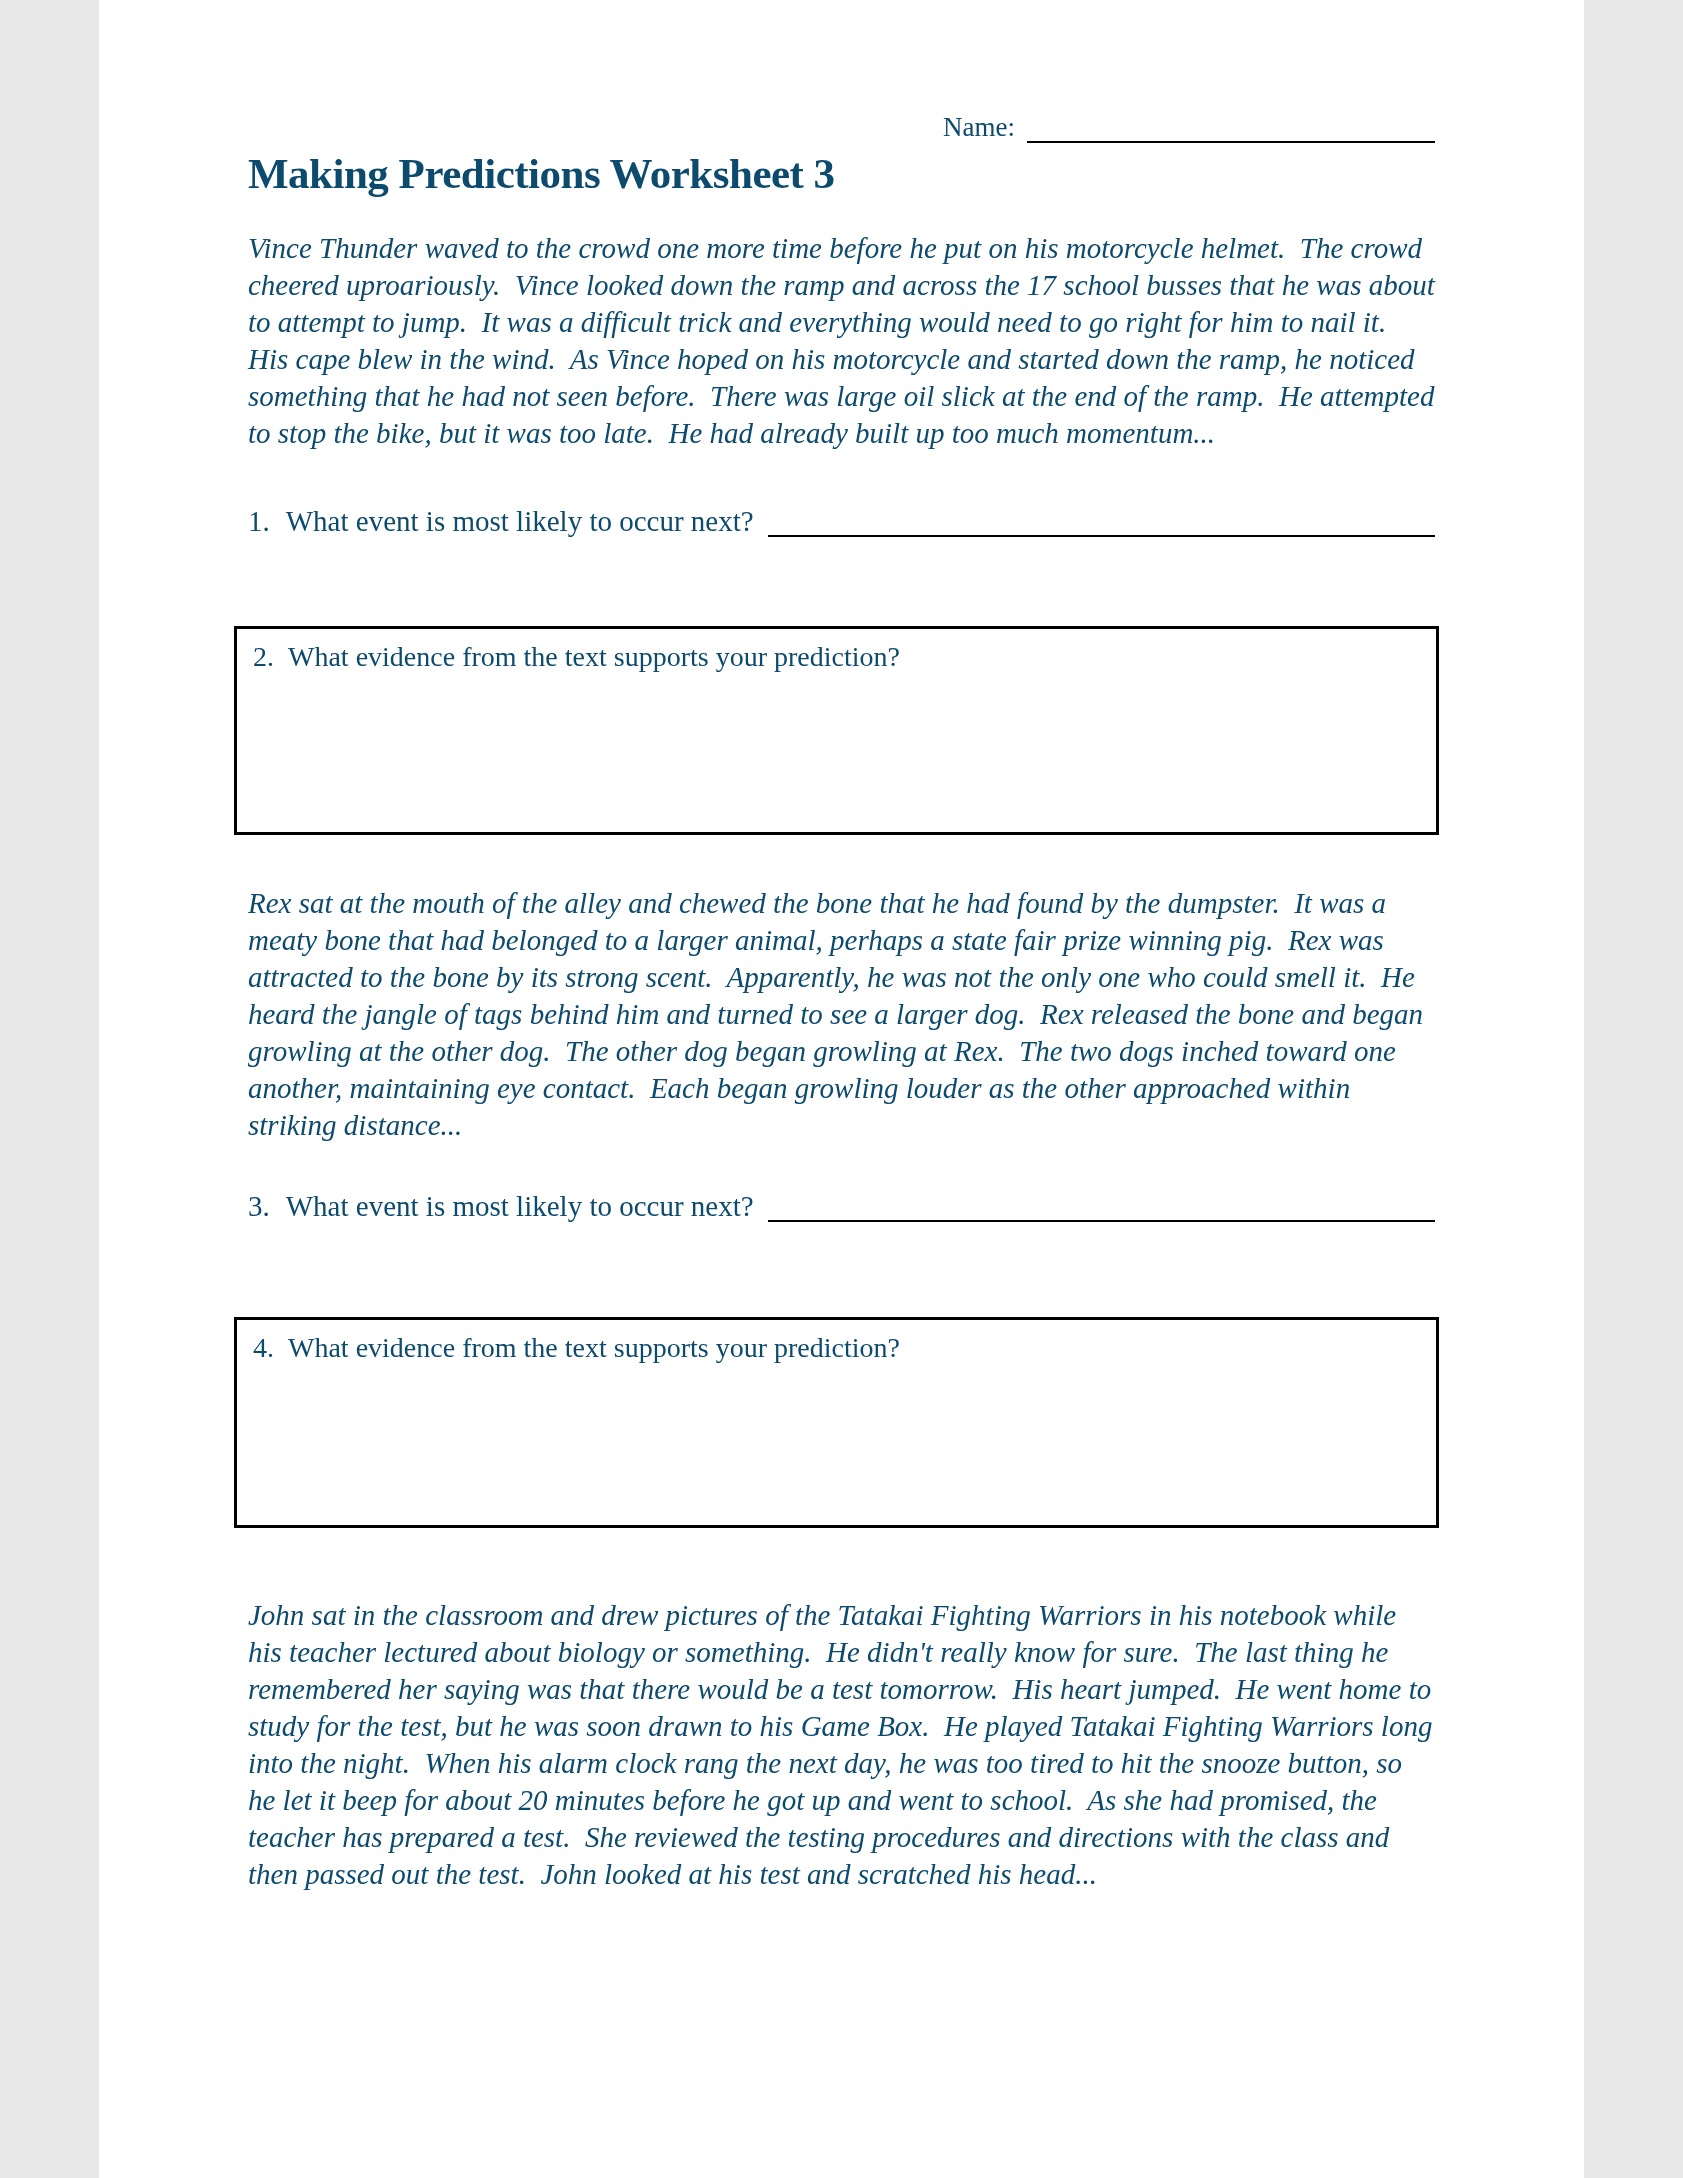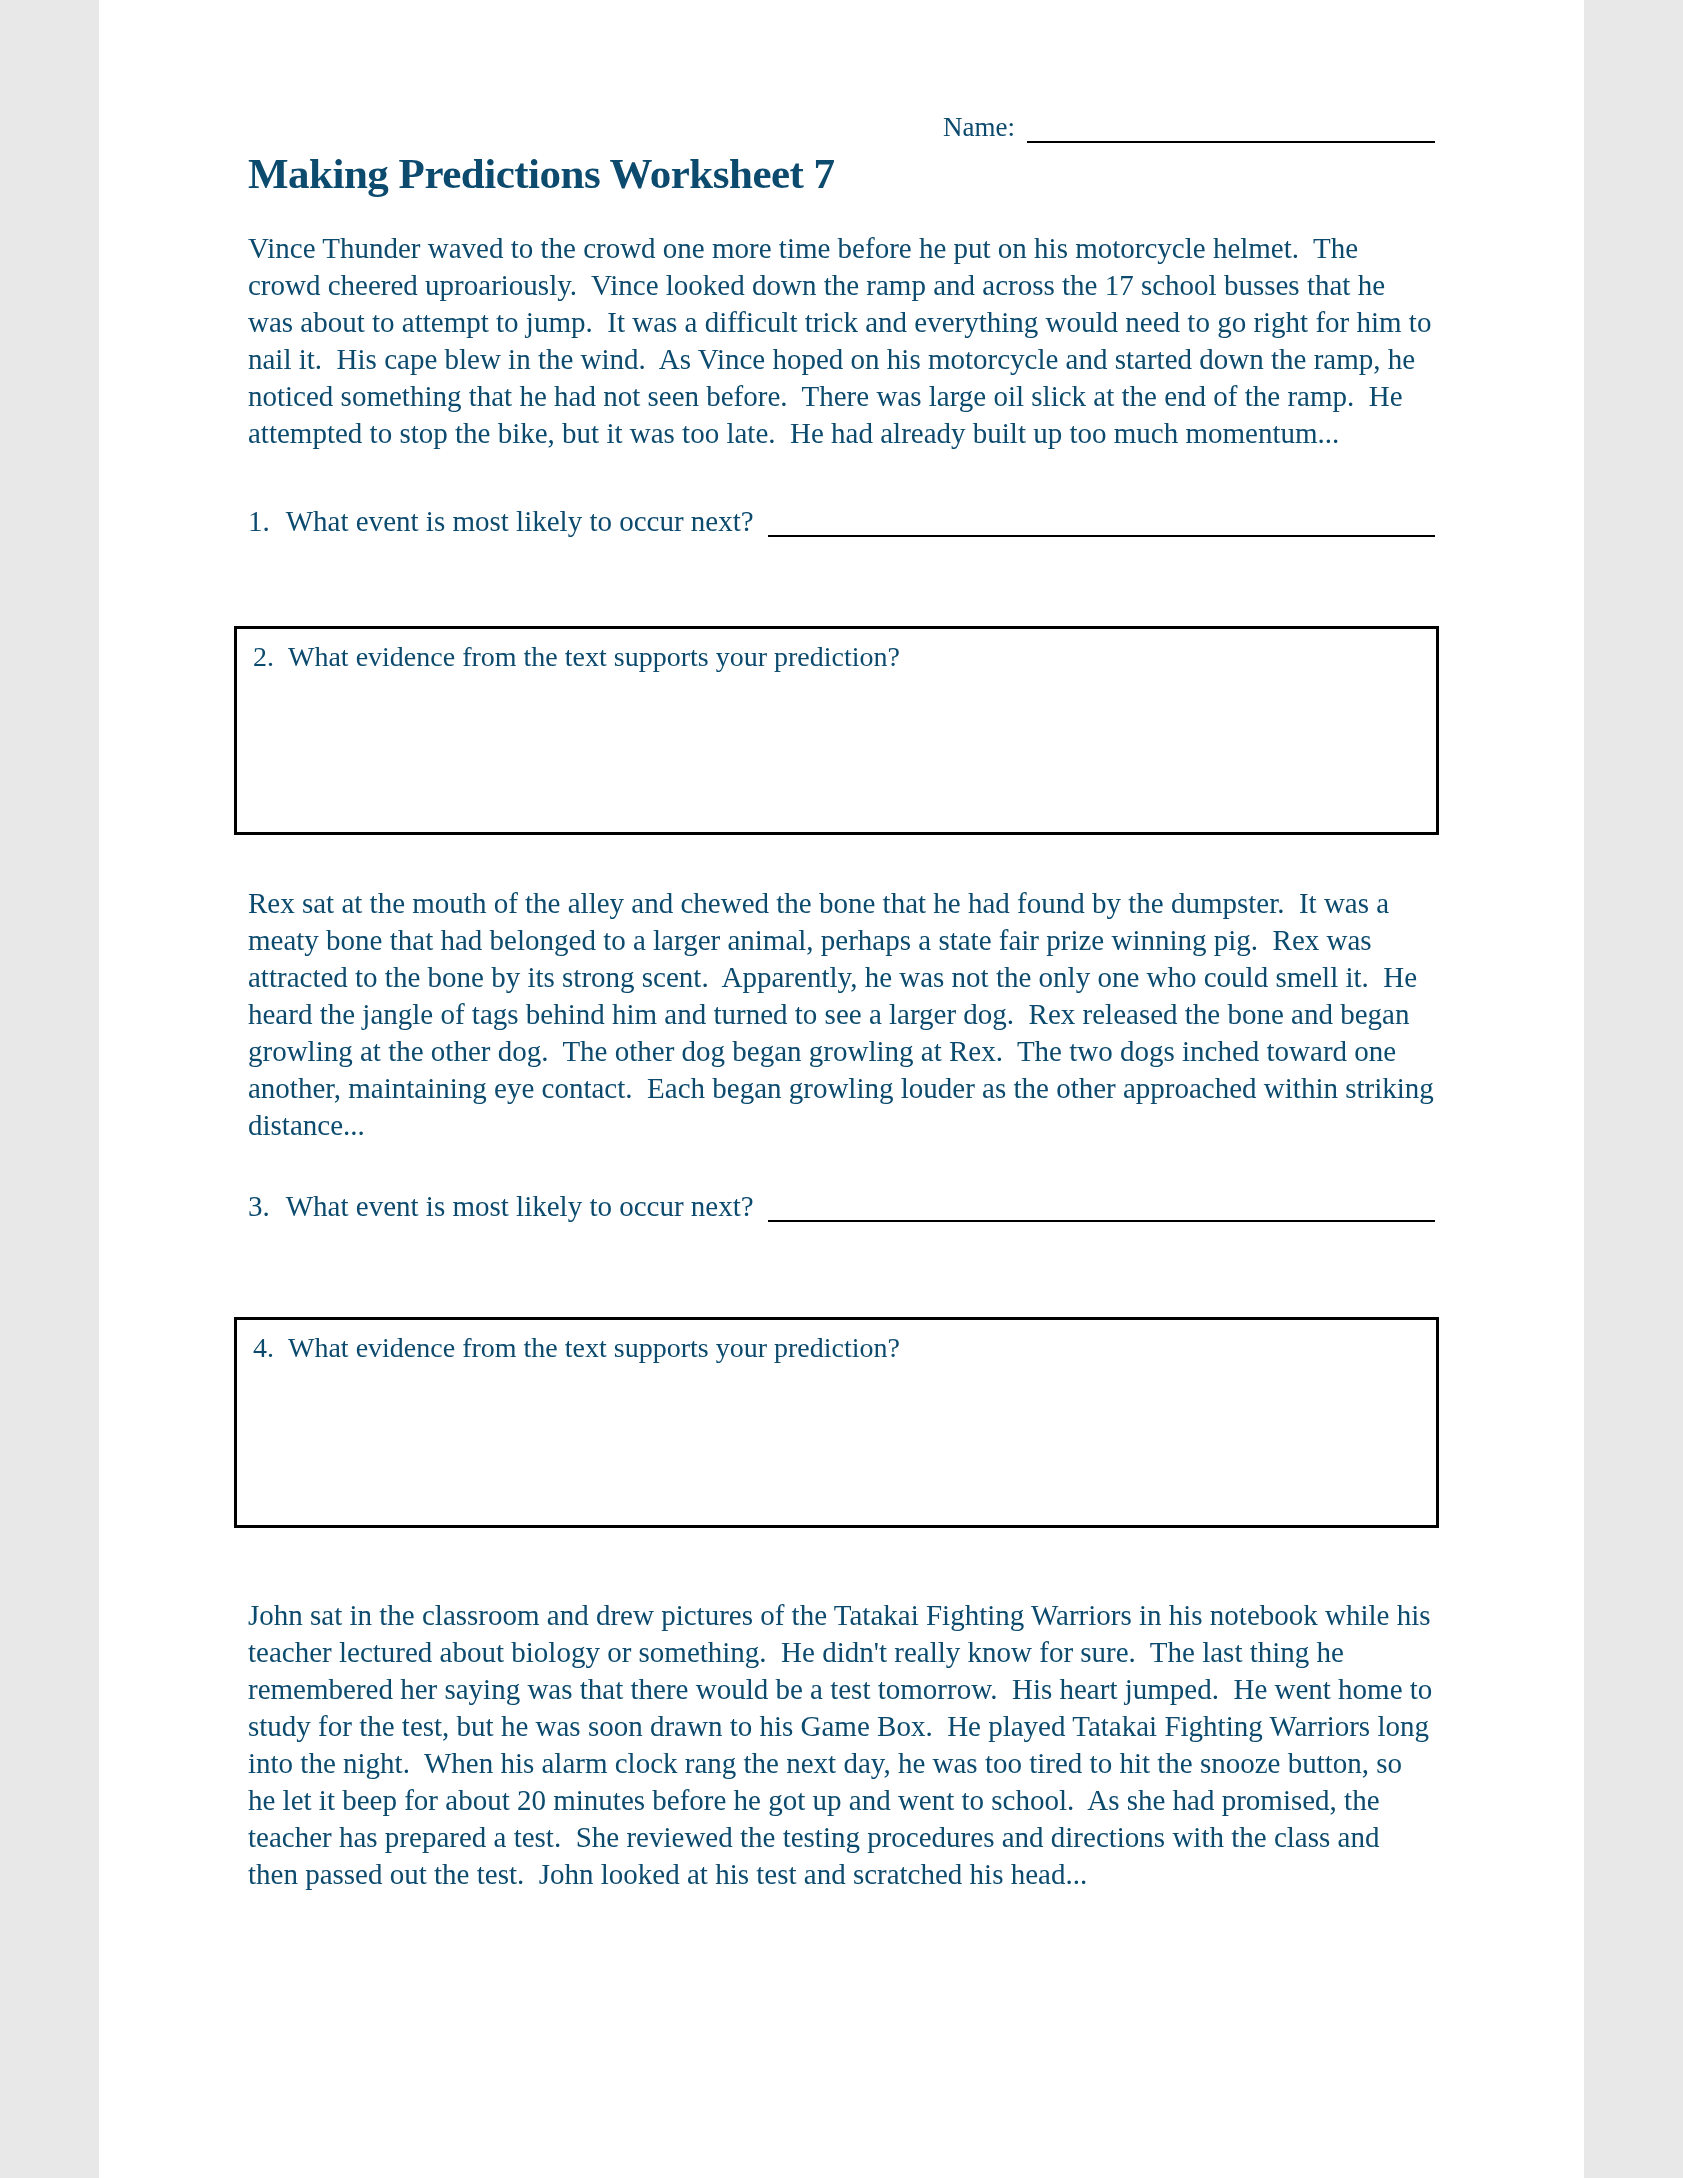--- a/index.html
+++ b/index.html
@@ -43,20 +43,21 @@
 
   .directions {
     margin-top: 44px;
     white-space: pre-wrap;
   }
   .directions-label { font-weight: 700; }
 
   .passage {
     white-space: pre-wrap;
     margin: 0;
+    font-style: italic;
   }
   .passage-1 { margin-top: 31px; }
   .passage-2 { margin-top: 50px; }
   .passage-3 { margin-top: 69px; }
 
   .q-row {
     display: flex;
     align-items: stretch;
   }
   .q-row-1 { margin-top: 51px; }
@@ -86,21 +87,21 @@
 <body>
 
 <div class="page">
   <div class="content">
 
     <div class="name-row">
       <span class="name-label">Name:</span>
       <span class="name-line"></span>
     </div>
 
-    <h1 class="title">Making Predictions Worksheet 7</h1>
+    <h1 class="title">Making Predictions Worksheet 3</h1>
 
 
     <p class="passage passage-1">Vince Thunder waved to the crowd one more time before he put on his motorcycle helmet.  The crowd cheered uproariously.  Vince looked down the ramp and across the 17 school busses that he was about to attempt to jump.  It was a difficult trick and everything would need to go right for him to nail it.  His cape blew in the wind.  As Vince hoped on his motorcycle and started down the ramp, he noticed something that he had not seen before.  There was large oil slick at the end of the ramp.  He attempted to stop the bike, but it was too late.  He had already built up too much momentum...</p>
 
     <div class="q-row q-row-1">
       <span class="q-num">1.</span>
       <span class="q-text">What event is most likely to occur next?</span>
       <span class="answer-line"></span>
     </div>
 

